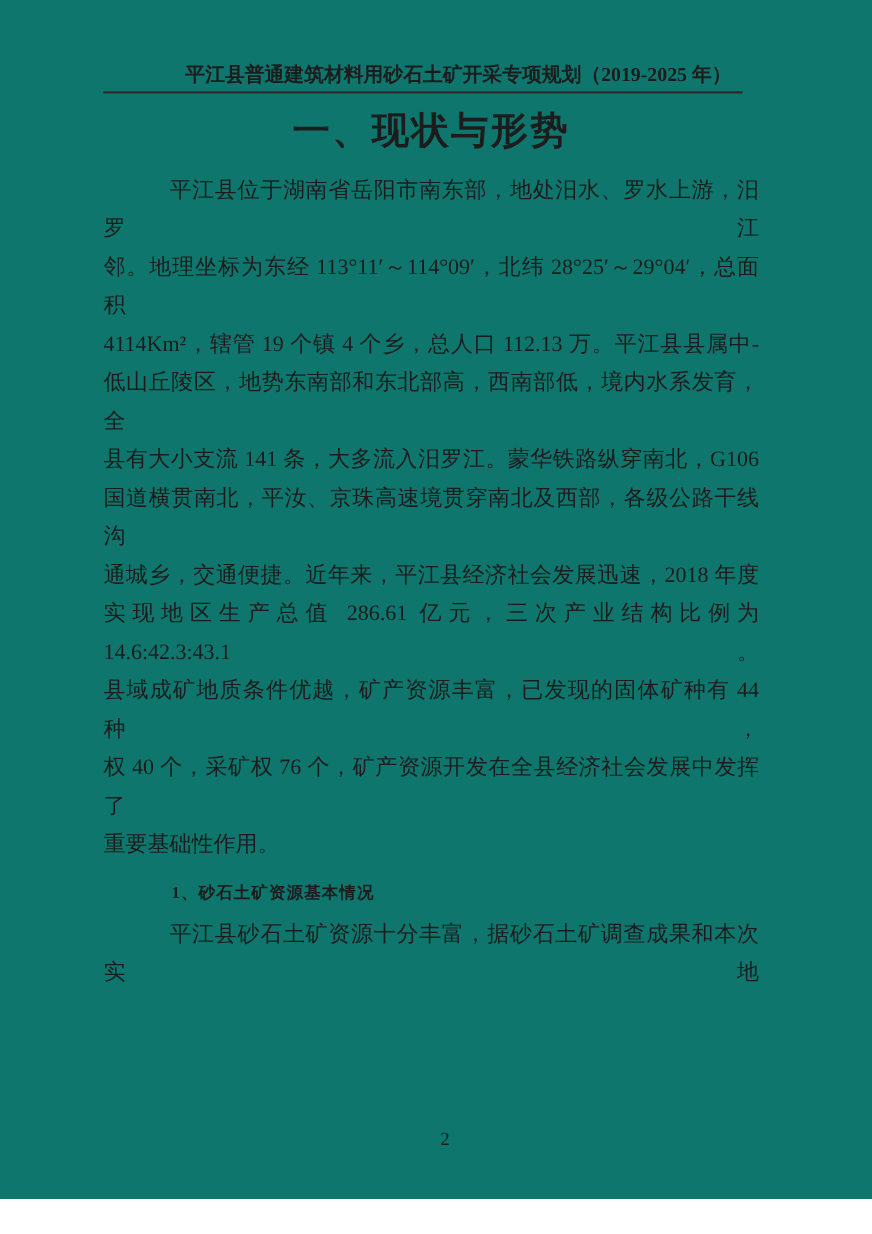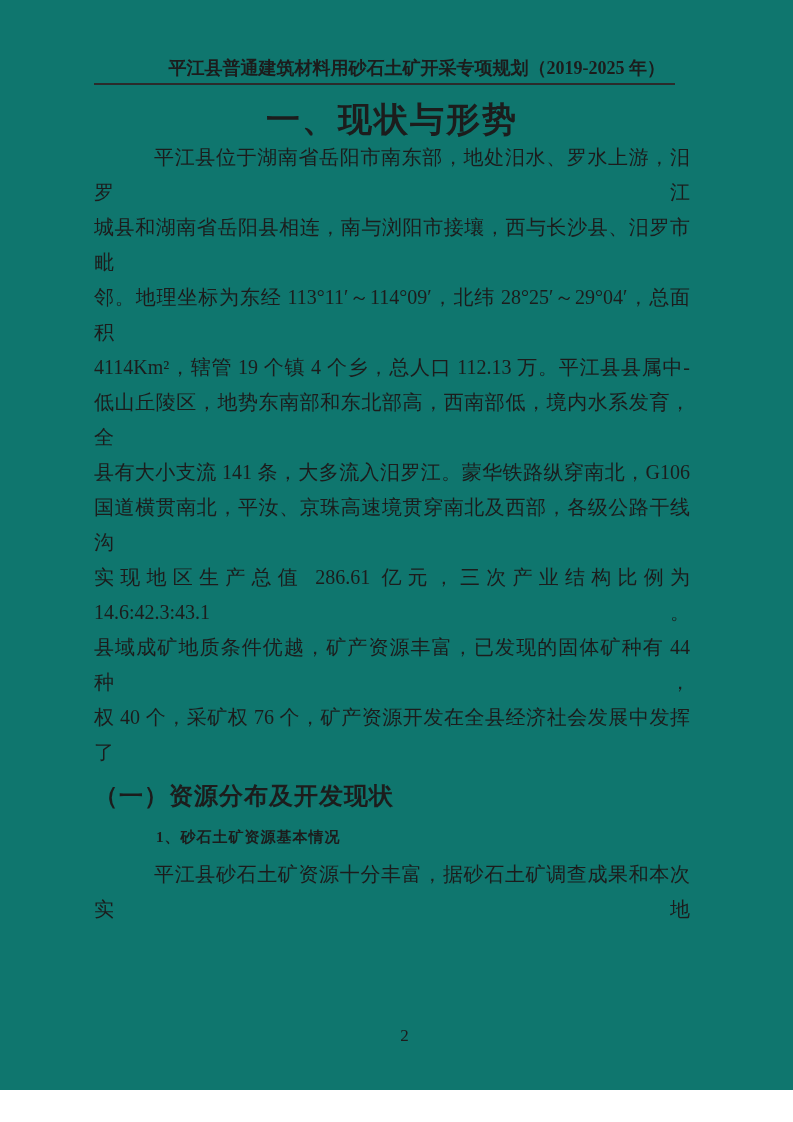--- a/index.html
+++ b/index.html
@@ -43,21 +43,21 @@
   .para {
     font-size: 20px;
     line-height: 35px;
   }
   .para .line {
     text-align: justify;
     text-align-last: justify;
   }
   .para .line.first { text-indent: 60px; }
   .para .line.flush { text-align-last: left; }
-  .para.intro { margin-top: 1px; }
+  .para.intro { margin-top: 17px; }
   .para.sub { margin-top: 6px; }
   h2.section-heading {
     margin: 11px 0 0 0;
     font-size: 24px;
     font-weight: bold;
     line-height: 30px;
     letter-spacing: 1px;
   }
   h3.subsection-heading {
     margin: 12px 0 0 0;
@@ -83,32 +83,32 @@
   <div class="content">
 
     <div class="header">
       <span>平江县普通建筑材料用砂石土矿开采专项规划（2019-2025 年）</span>
     </div>
 
     <h1 class="chapter-heading">一、现状与形势</h1>
 
     <div class="para intro">
         <div class="line first">平江县位于湖南省岳阳市南东部，地处汨水、罗水上游，汨罗江</div>
-        <div class="line">城县和湖南省岳阳县相连，南与浏阳市接壤，西与长沙县、汨罗市毗</div>
         <div class="line">邻。地理坐标为东经 113°11′～114°09′，北纬 28°25′～29°04′，总面积</div>
         <div class="line">4114Km²，辖管 19 个镇 4 个乡，总人口 112.13 万。平江县县属中-</div>
         <div class="line">低山丘陵区，地势东南部和东北部高，西南部低，境内水系发育，全</div>
         <div class="line">县有大小支流 141 条，大多流入汨罗江。蒙华铁路纵穿南北，G106</div>
         <div class="line">国道横贯南北，平汝、京珠高速境贯穿南北及西部，各级公路干线沟</div>
+        <div class="line">通城乡，交通便捷。近年来，平江县经济社会发展迅速，2018 年度</div>
         <div class="line">实现地区生产总值 286.61 亿元，三次产业结构比例为 14.6:42.3:43.1。</div>
         <div class="line">县域成矿地质条件优越，矿产资源丰富，已发现的固体矿种有 44 种，</div>
         <div class="line">权 40 个，采矿权 76 个，矿产资源开发在全县经济社会发展中发挥了</div>
+        <div class="line flush">重要基础性作用。</div>
       </div>
 
-    <h2 class="section-heading">（一）资源分布及开发现状</h2>
 
     <h3 class="subsection-heading">1、砂石土矿资源基本情况</h3>
 
     <div class="para sub">
         <div class="line first">平江县砂石土矿资源十分丰富，据砂石土矿调查成果和本次实地</div>
       </div>
 
   </div>
 
   <div class="footer">

